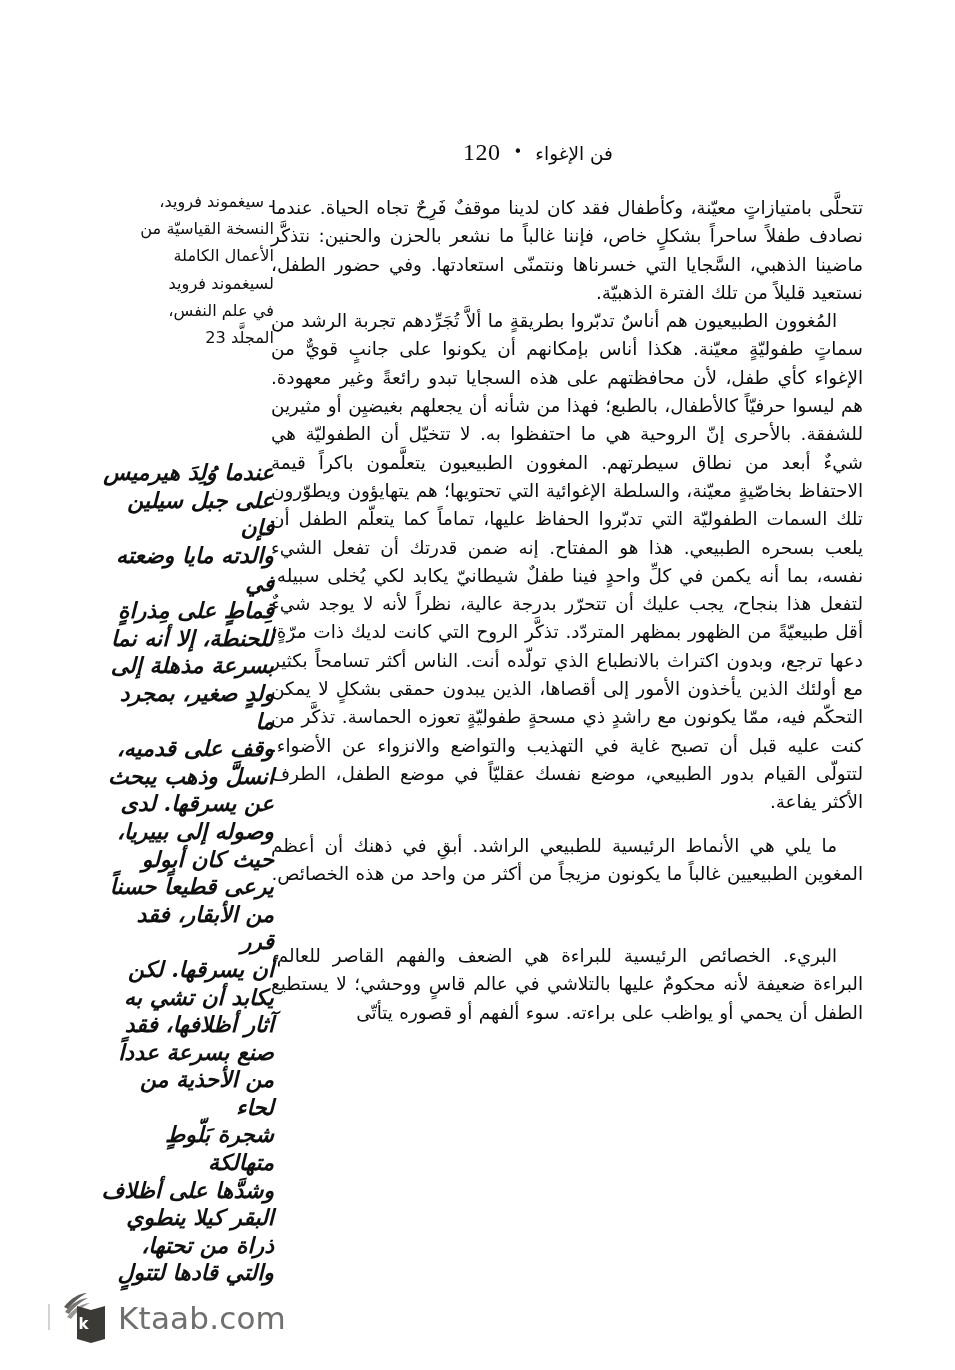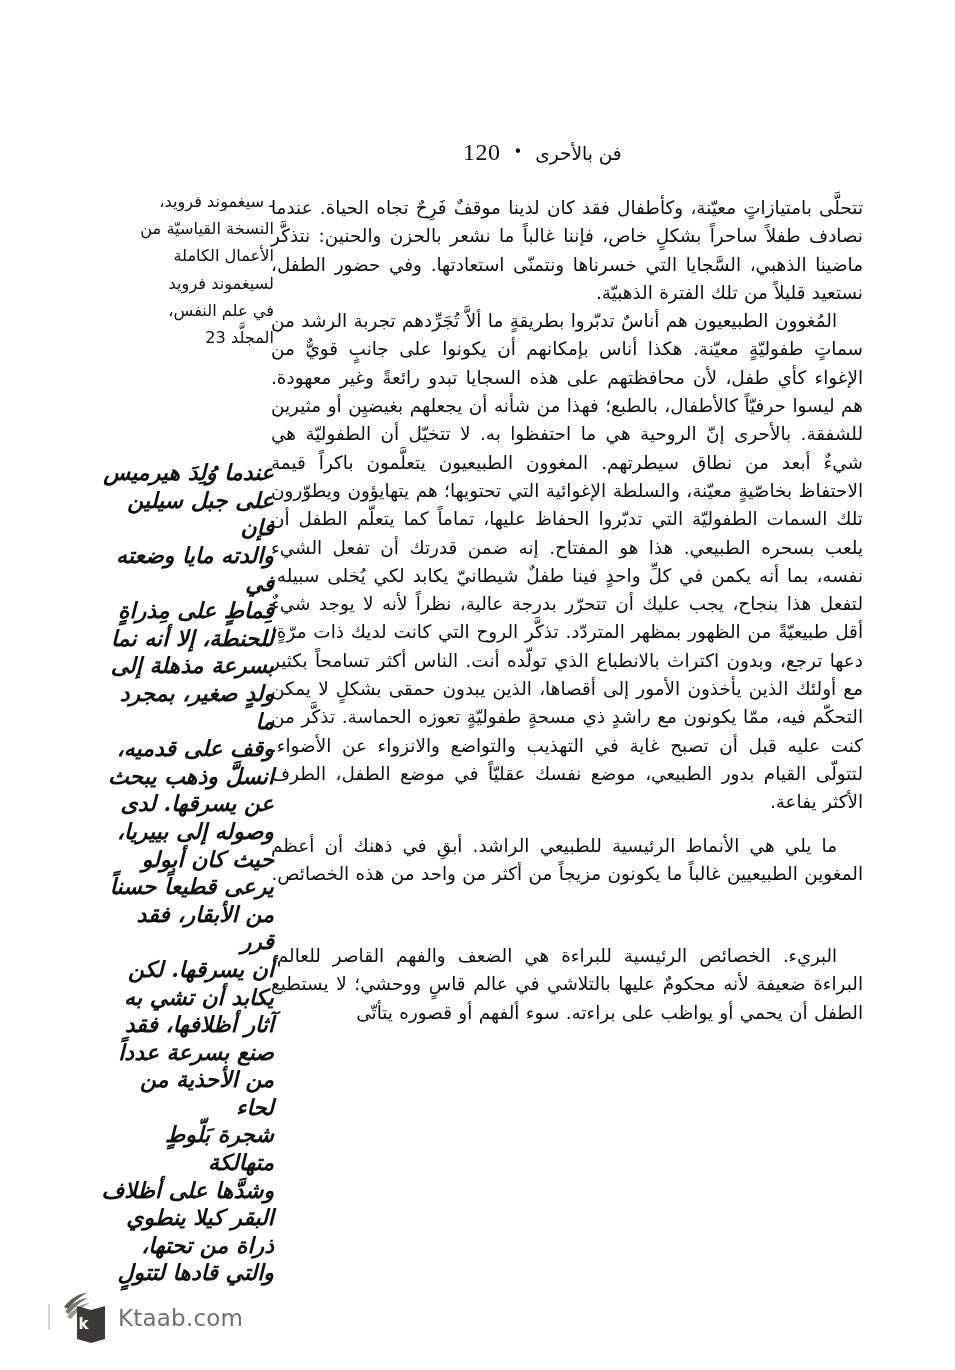--- a/index.html
+++ b/index.html
@@ -135,41 +135,41 @@
     direction: ltr;
     gap: 10px;
   }
   .wm-mark {
     position: relative;
     width: 46px;
     height: 56px;
   }
   .wm-text {
     font-family: "DejaVu Sans", "Liberation Sans", sans-serif;
-    font-size: 23px;
+    font-size: 31px;
     color: #6f6f6d;
     letter-spacing: 0.2px;
     line-height: 1;
   }
   .edge-tick {
     position: absolute;
     left: 48px;
     bottom: 40px;
     width: 2px;
     height: 26px;
     background: #d4d4d4;
   }
 </style>
 </head>
 <body>
 
 <div class="page">
 
   <div class="running-head">
-    <span class="rh-title">فن بالأحرى</span>
+    <span class="rh-title">فن الإغواء</span>
     <span class="rh-dot">•</span>
     <span class="rh-page">120</span>
   </div>
 
   <div class="columns">
 
     <div class="body-col">
 
       <p>تتحلَّى بامتيازاتٍ معيّنة، وكأطفال فقد كان لدينا موقفٌ فَرِحٌ تجاه الحياة. عندما نصادف طفلاً ساحراً بشكلٍ خاص، فإننا غالباً ما نشعر بالحزن والحنين: نتذكَّر ماضينا الذهبي، السَّجايا التي خسرناها ونتمنّى استعادتها. وفي حضور الطفل، نستعيد قليلاً من تلك الفترة الذهبيّة.</p>
 

